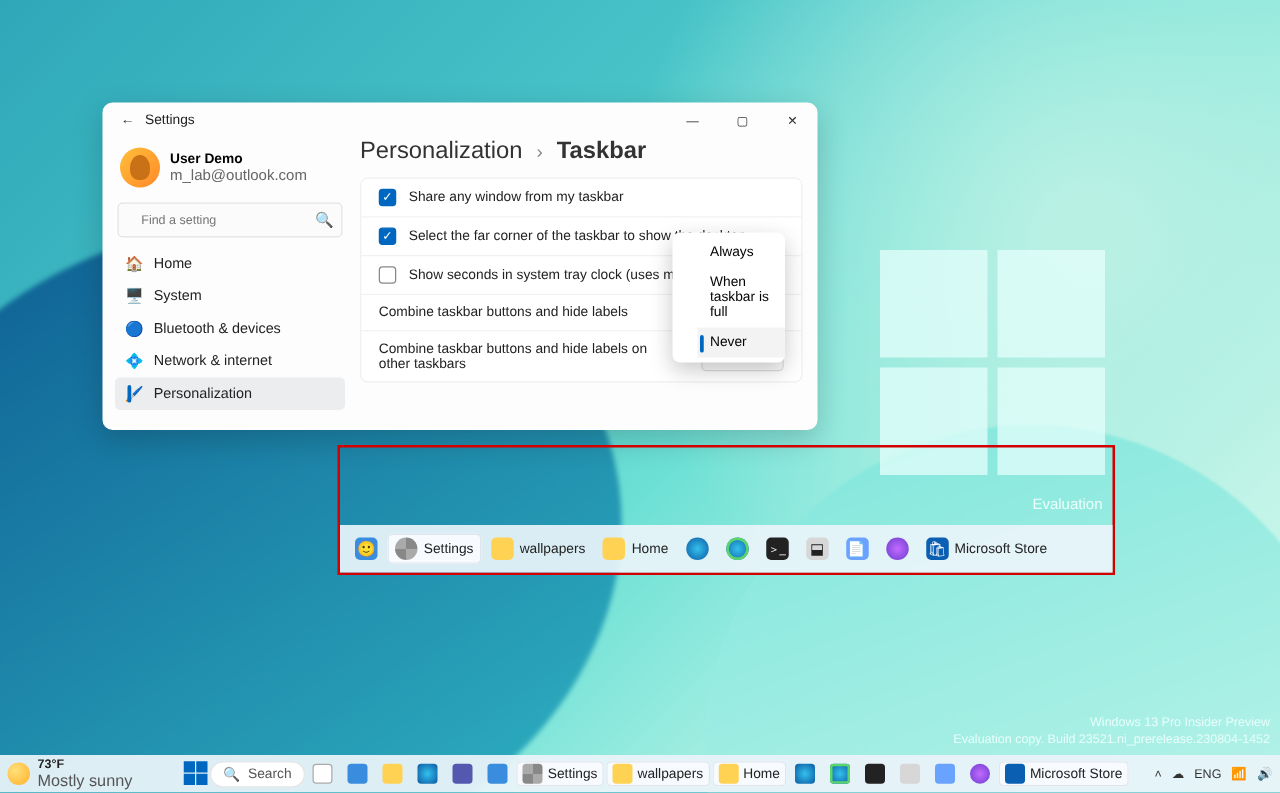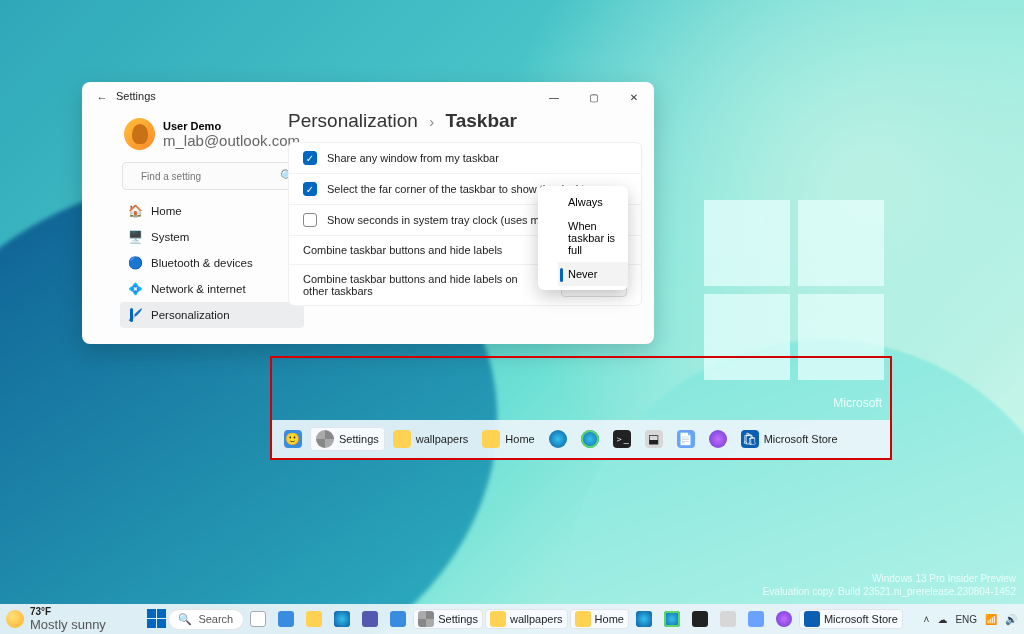--- a/index.html
+++ b/index.html
@@ -17,26 +17,26 @@
   .winlogo .a{left:0;top:0}.winlogo .b{left:94px;top:0}.winlogo .c{left:0;top:94px}.winlogo .d{left:94px;top:94px}
 
   
   .win { position:absolute; left:82px; top:82px; width:572px; height:262px; background:#fdfdfd;
          border-radius:8px; box-shadow:0 8px 24px rgba(0,0,0,.18); overflow:visible; }
   .titlebar { position:absolute; top:0; right:0; height:30px; display:flex; gap:0; }
   .titlebar button{ width:40px; height:30px; border:0; background:transparent; font-size:10px; color:#333;}
   .back-btn{ position:absolute; left:10px; top:8px; width:20px; font-size:11px; color:#333; text-align:center; cursor:pointer;}
   .win h5.appname{ position:absolute; left:34px; top:8px; font-size:11px; font-weight:400; color:#222; }
 
-  .sidebar{ position:absolute; left:10px; top:32px; width:184px;margin-left:28px; }
+  .sidebar{ position:absolute; left:10px; top:32px; width:184px; }
   .userrow{ display:flex; align-items:center; gap:8px; padding:4px 4px 10px 4px;}
   .avatar{ width:32px; height:32px; border-radius:50%; background:linear-gradient(135deg,#ffbf3a,#ff8a2a); position:relative;}
   .avatar::after{content:""; position:absolute; left:8px; top:6px; width:16px; height:20px; border-radius:50% 50% 40% 40%; background:#c97117;}
   .uname{ font-size:11px; font-weight:600;}
-  .umail{ font-size:15px; color:#666;}
+  .umail{ font-size:12px; color:#666;}
   .searchbox{ display:flex; align-items:center; height:28px; border:1px solid #e3e3e3; border-radius:4px; background:#fbfbfb; padding:0 6px; margin:2px 2px 8px 2px;}
   .searchbox input{ flex:1; border:0; background:transparent; font-size:10px; outline:none;padding-left:12px;}
   .s-icon{ font-size:12px; color:#666;}
   .nav button{ width:100%; display:flex; align-items:center; gap:8px; padding:6px 8px; border:0; background:transparent;
                font-size:11.5px; color:#222; border-radius:4px; text-align:left; cursor:pointer;}
   .nav button.active{ background:#ecedef; }
   .nav button.active::before{content:""; position:absolute; left:10px; width:3px; height:14px; background:#0067c0; border-radius:2px;}
   .nav .ico{ width:15px; text-align:center; font-size:12px;}
 
   .content{ position:absolute; left:206px; top:28px; right:12px; bottom:8px; }
@@ -177,21 +177,21 @@
 
     <div class="menu">
       <div>Always</div>
       <div>When taskbar is full</div>
       <div class="sel-item">Never</div>
     </div>
   </div>
 </div>
 
 <div class="annot">
-  <div class="evalcap">Microsoft</div>
+  <div class="evalcap">Evaluation</div>
   <div class="tb-preview">
     <div class="titem">
         <span class="ticon" style="background:#3a8dde">🙂</span>
       </div>
     <div class="titem active">
         <span class="ticon gear"></span>
         <span>Settings</span>
       </div>
     <div class="titem">
         <span class="ticon folder"></span>

